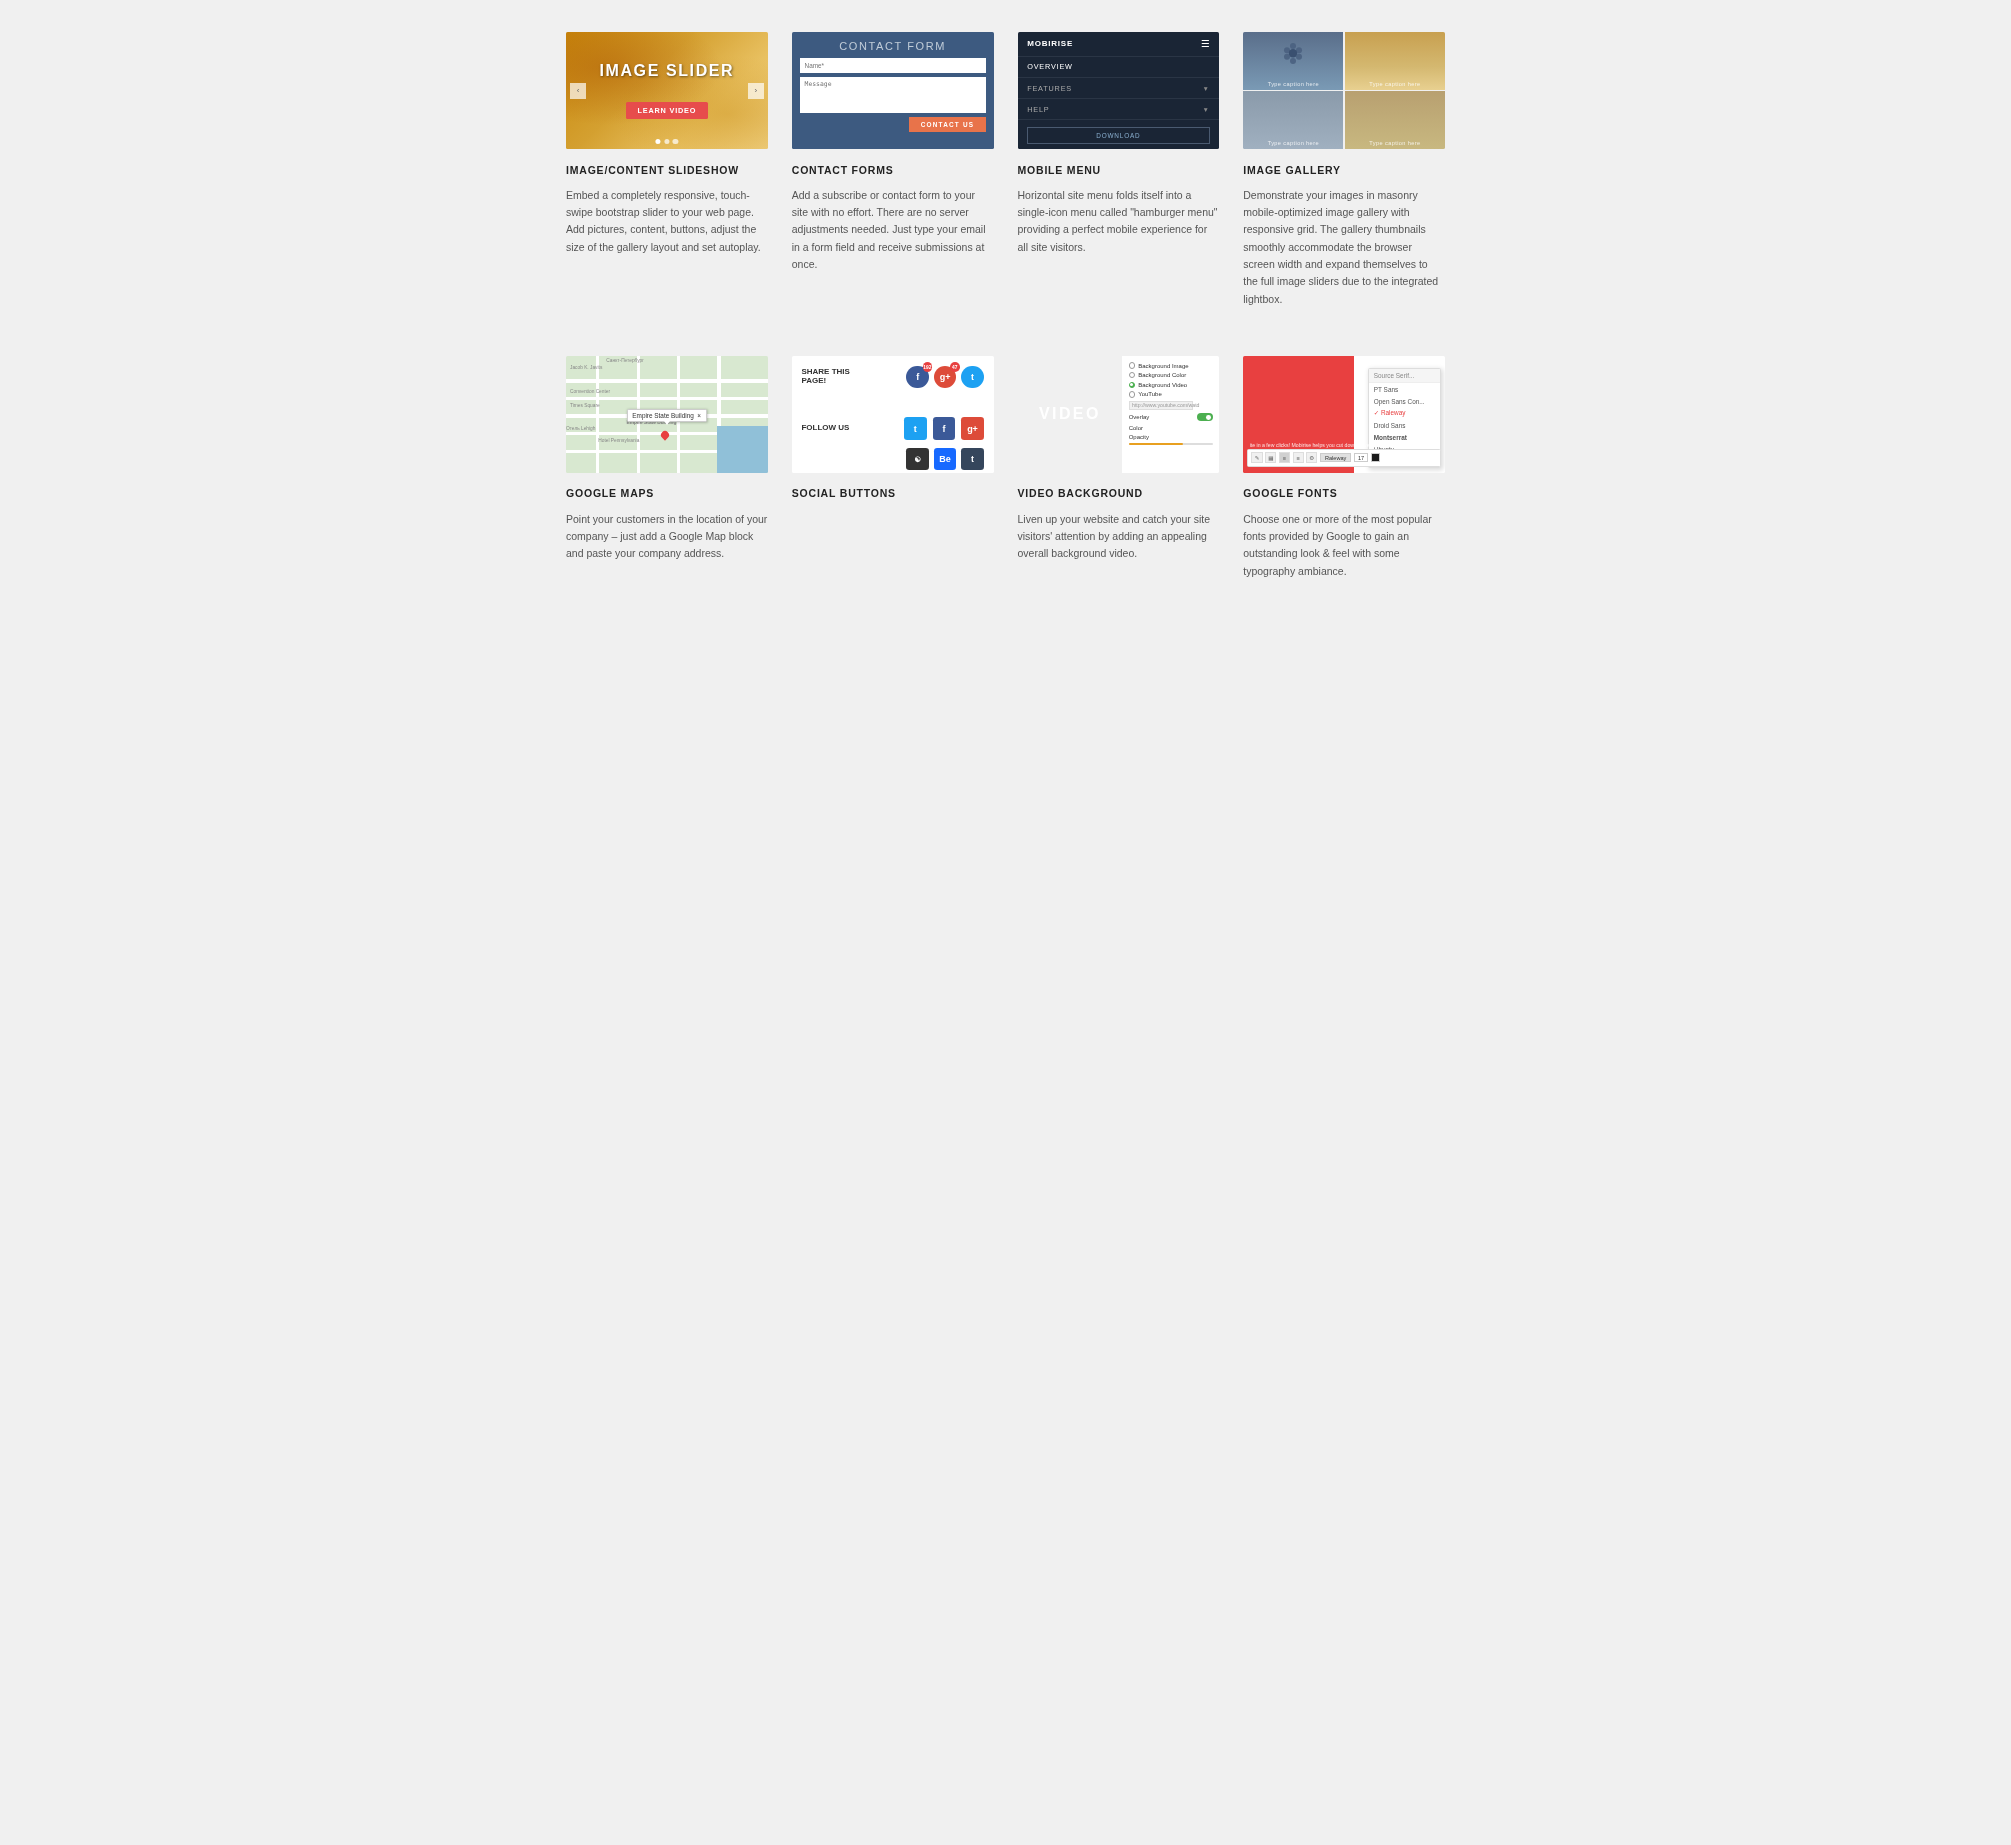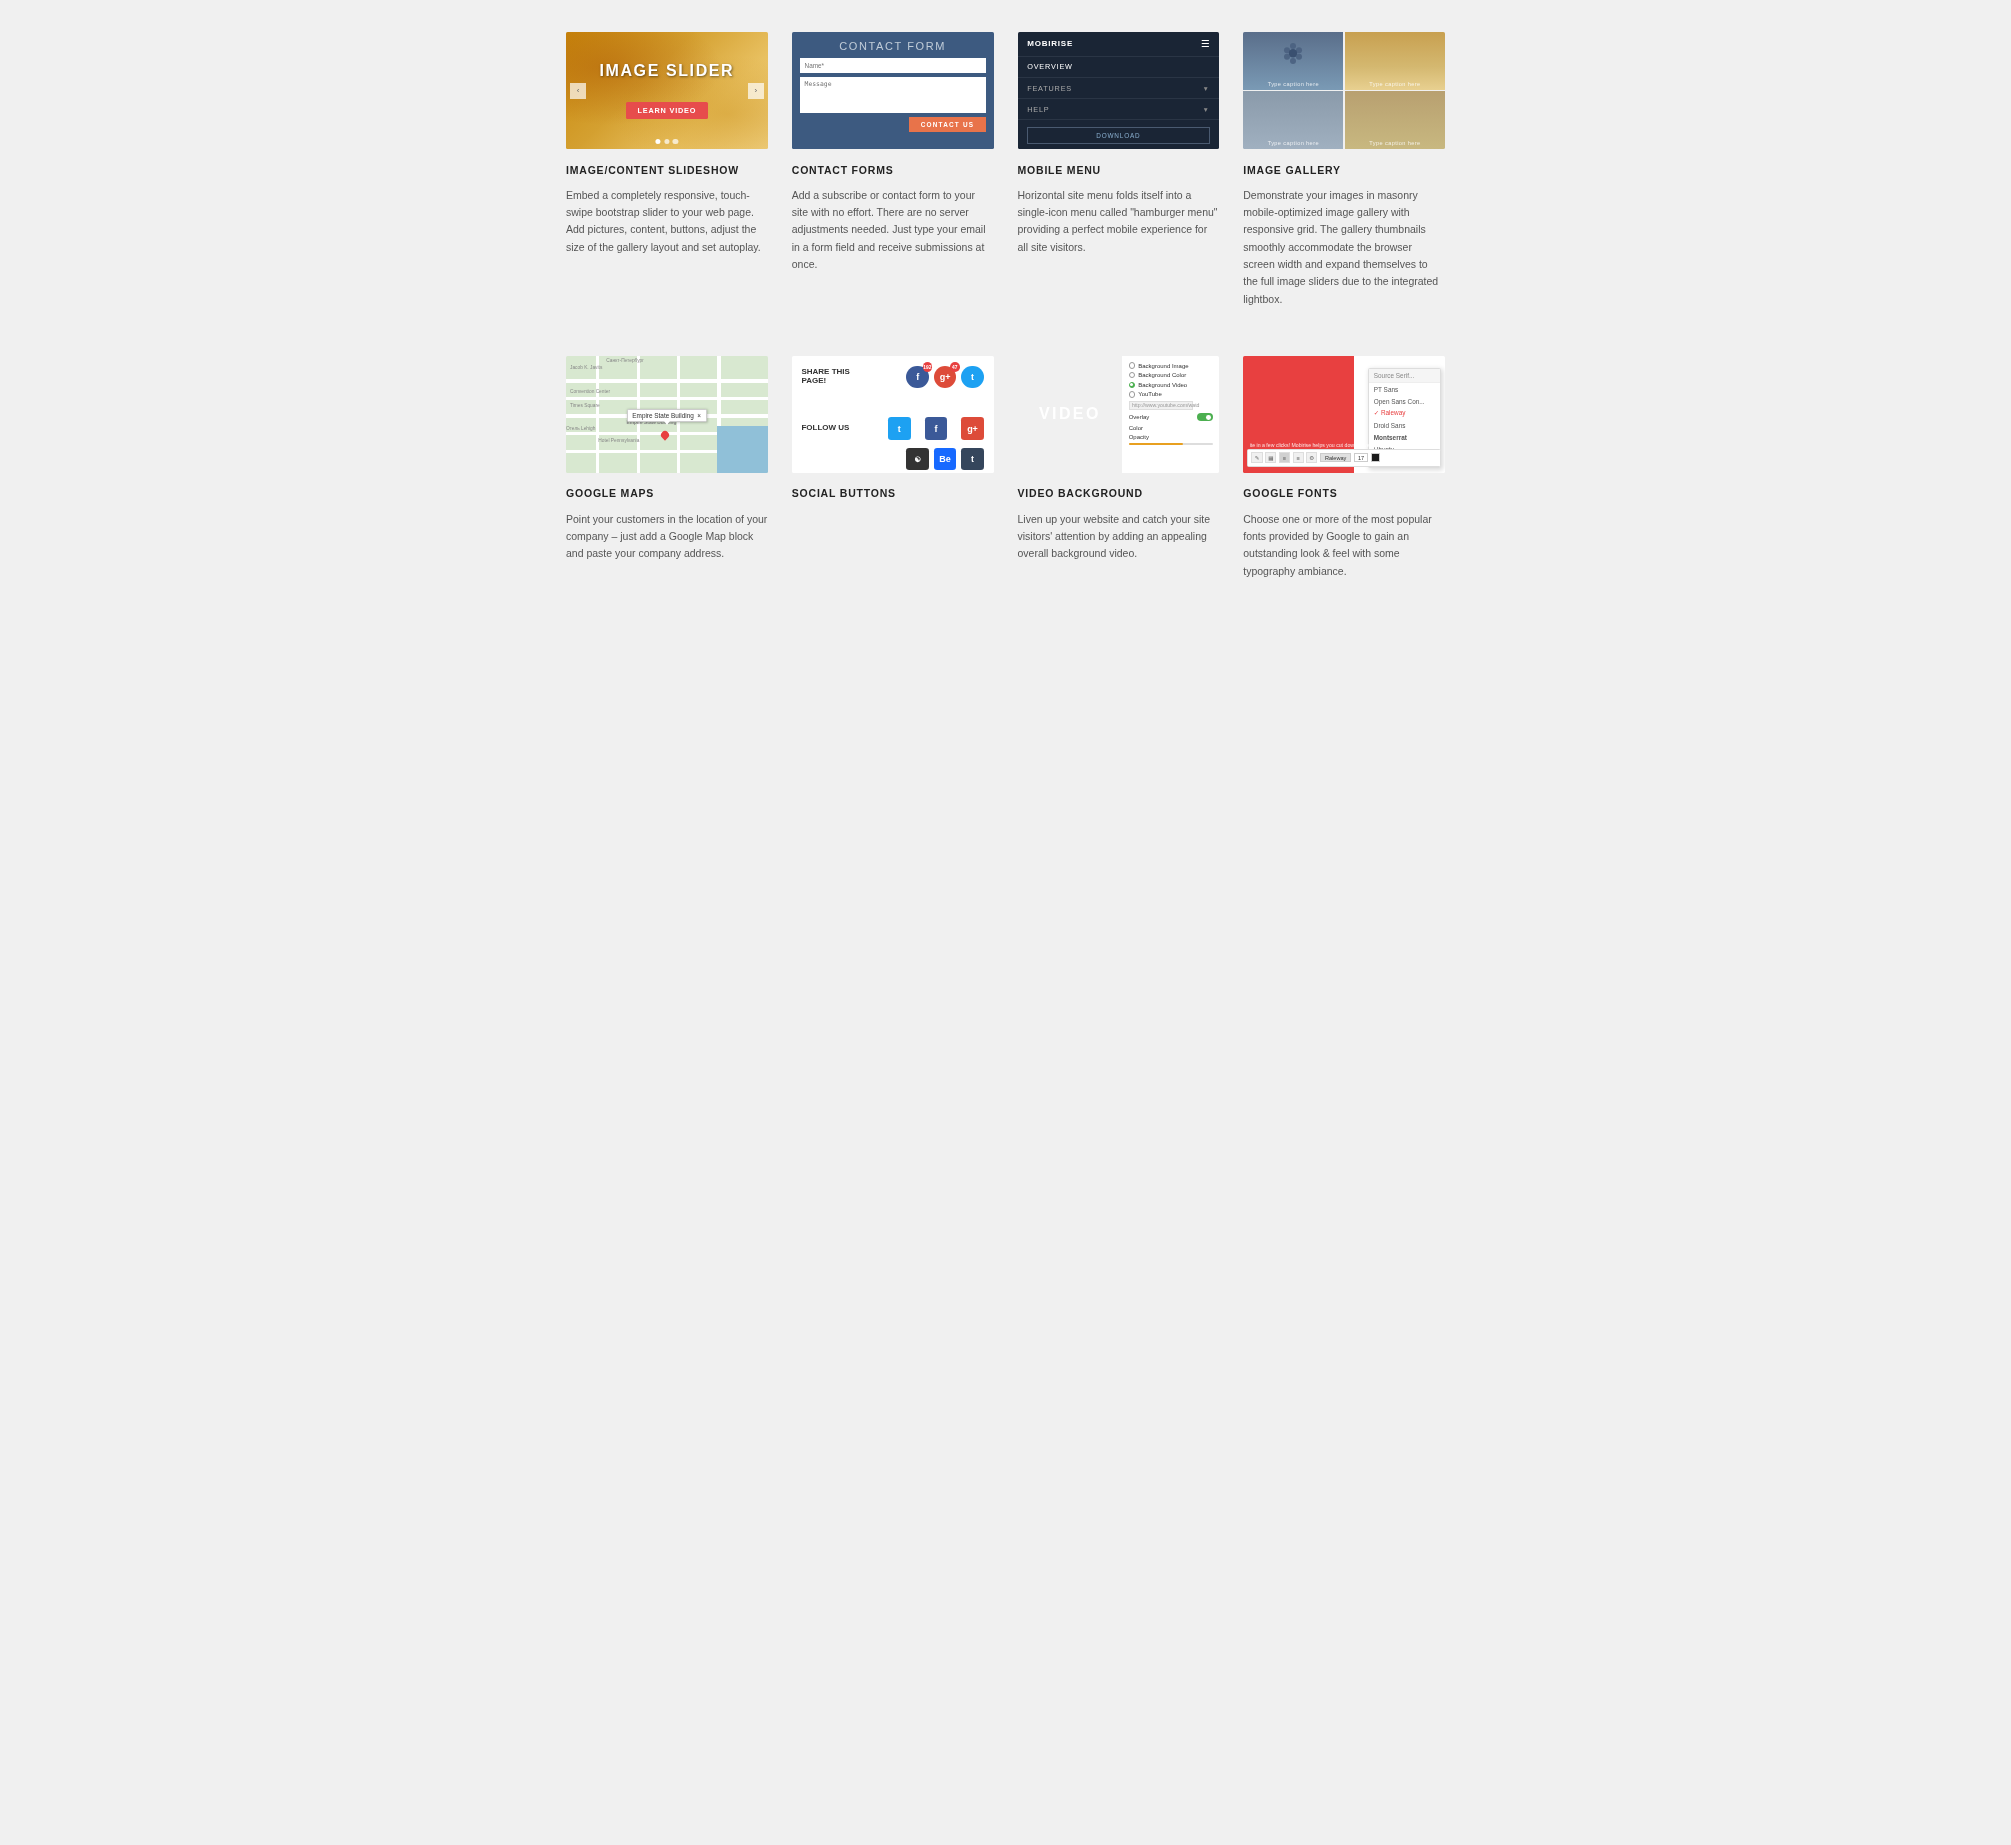--- a/index.html
+++ b/index.html
@@ -357,21 +357,21 @@
       align-items: center;
       justify-content: center;
     }
     .social-divider {
       height: 0.8px;
       background: #e0e0e0;
     }
     .social-follow-row {
       display: flex;
       align-items: center;
-      gap: 14px;
+      gap: 6px;
       margin-top: 13px;
     }
     .social-icon-sq {
       width: 22.6px;
       height: 22.6px;
       border-radius: 3.2px;
       display: flex;
       align-items: center;
       justify-content: center;
       font-size: 9px;

